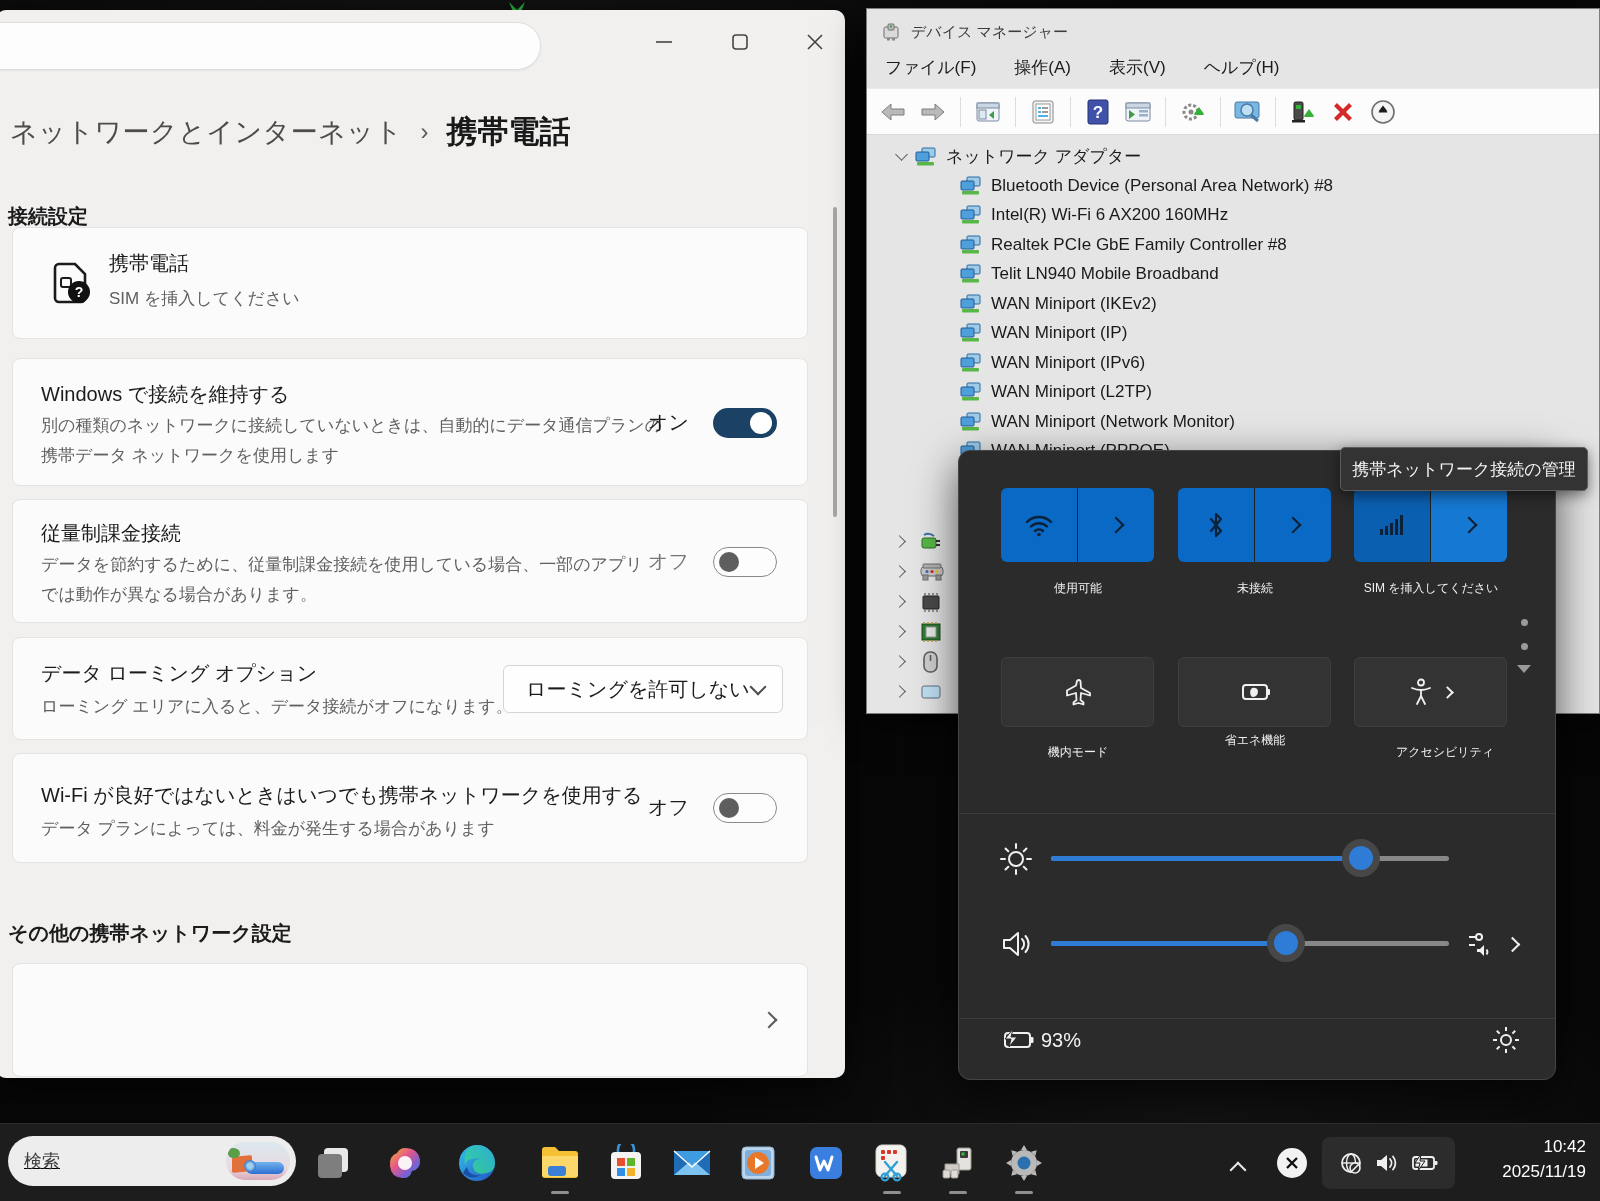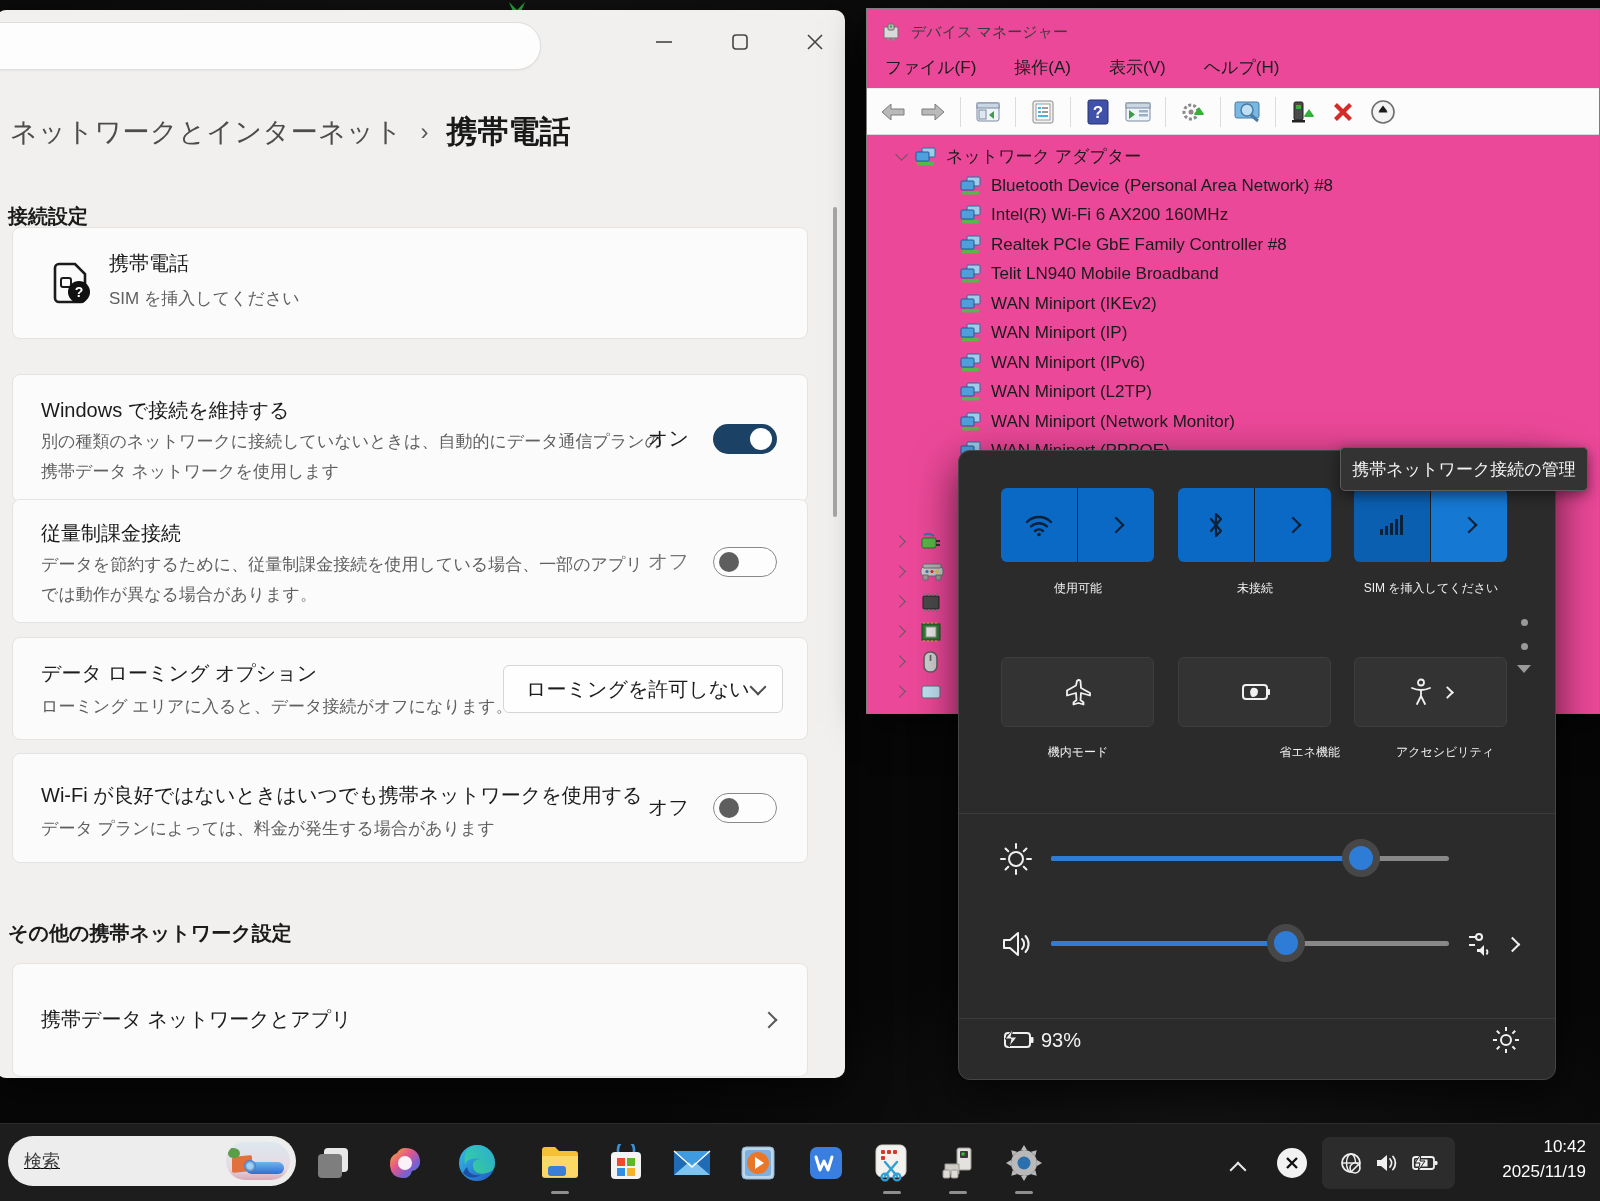--- a/index.html
+++ b/index.html
@@ -39,21 +39,21 @@
   .toggle.off .knob{position:absolute;left:5px;top:4px;width:20px;height:20px;border-radius:50%;background:#5e5e5e;}
   .dropdown{background:#fefefe;border:1px solid #d7d5d3;border-radius:6px;
     display:flex;align-items:center;justify-content:space-between;padding:0 18px 0 22px;box-sizing:border-box;
     font-size:20px;color:#1b1b1b;}
   .chev{display:inline-block;width:10px;height:10px;border-right:2px solid #4c4c4c;border-bottom:2px solid #4c4c4c;}
   .chev.r{transform:rotate(-45deg);}
   .chev.d{transform:rotate(45deg);}
   .chev.u{transform:rotate(-135deg);}
   .scrollbar-thumb{left:837px;top:197px;width:4px;height:310px;background:#a9a7a5;border-radius:2px;}
   
-  .dm-win{left:866px;top:8px;width:734px;height:706px;background:#ec4899;border:1px solid #7e7e7e;
+  .dm-win{left:866px;top:8px;width:734px;height:706px;background:#e5e5e5;border:1px solid #7e7e7e;
     box-shadow:0 10px 34px rgba(0,0,0,.55);box-sizing:border-box;}
   .dm-title{left:14px;top:8px;height:30px;display:flex;align-items:center;gap:10px;
     font-size:15px;color:#3c3c3c;}
   .dm-menu{left:0;top:38px;width:100%;height:42px;display:flex;align-items:center;gap:38px;
     padding-left:18px;box-sizing:border-box;border-bottom:1px solid #ececec;font-size:17px;color:#1b1b1b;}
   .dm-toolbar{left:0;top:80px;width:100%;height:46px;display:flex;align-items:center;gap:8px;
     padding-left:10px;box-sizing:border-box;border-bottom:1px solid #d8d8d8;background:#fcfcfc;}
   .tb-sep{width:1px;height:30px;background:#dcdcdc;margin:0 3px;}
   .tb-btn{width:32px;height:32px;display:flex;align-items:center;justify-content:center;}
   .tree-row{height:29px;display:flex;align-items:center;gap:8px;font-size:17px;color:#1a1a1a;white-space:nowrap;}
@@ -132,21 +132,21 @@
     <svg class="abs" style="left:32px;top:30px;" width="52" height="52" viewBox="0 0 52 52">
       <path d="M14 6 h16 l10 10 v24 a4 4 0 0 1 -4 4 h-22 a4 4 0 0 1 -4 -4 v-30 a4 4 0 0 1 4 -4 z" fill="none" stroke="#1b1b1b" stroke-width="2.6"></path>
       <rect x="16" y="20" width="10" height="9" rx="2" fill="none" stroke="#1b1b1b" stroke-width="2"></rect>
       <circle cx="34" cy="34" r="11" fill="#111"></circle>
       <text x="34" y="39" font-size="14" font-weight="bold" fill="#fff" text-anchor="middle">?</text>
     </svg>
     <div class="abs card-title" style="left:96px;top:22px;">携帯電話</div>
     <div class="abs card-desc" style="left:96px;top:56px;">SIM を挿入してください</div>
   </div>
 
-  <div class="abs card" style="top:364px;height:128px;text-align:center;">
+  <div class="abs card" style="top:348px;height:128px;text-align:center;">
     <div class="abs card-title" style="left:28px;top:22px;">Windows で接続を維持する</div>
     <div class="abs card-desc" style="left:28px;top:52px;">別の種類のネットワークに接続していないときは、自動的にデータ通信プランの</div>
     <div class="abs card-desc" style="left:28px;top:82px;">携帯データ ネットワークを使用します</div>
     <div class="abs tg-state" style="right:118px;top:50px;">オン</div>
     <div class="abs toggle on" style="right:30px;top:49px;">
         <span class="knob"></span>
       </div>
   </div>
 
   <div class="abs card" style="top:489px;height:124px;">
@@ -173,21 +173,20 @@
     <div class="abs card-title" style="left:28px;top:28px;">Wi-Fi が良好ではないときはいつでも携帯ネットワークを使用する</div>
     <div class="abs tg-state" style="right:118px;top:40px;">オフ</div>
     <div class="abs toggle off" style="right:30px;top:39px;">
         <span class="knob"></span>
       </div>
   </div>
 
   <div class="abs sec-label" style="top:910px;">その他の携帯ネットワーク設定</div>
 
   <div class="abs card" style="top:953px;height:114px;">
-    <div class="abs card-title" style="left:28px;top:42px;">携帯データ ネットワークとアプリ</div>
     <span class="abs chev r" style="right:32px;top:50px;border-color:#5a5a5a;"></span>
   </div>
 
   <div class="abs scrollbar-thumb"></div>
 </div>
 
 <div class="abs dm-win">
   <div class="abs dm-title">
     <svg width="20" height="20" viewBox="0 0 20 20">
       <rect x="3" y="5" width="14" height="11" rx="1.5" fill="#d9d9d9" stroke="#6f6f6f"></rect>
@@ -508,21 +507,21 @@
   <div class="abs tile2" style="left:395px;top:206px;">
     <svg width="24" height="28" viewBox="0 0 24 28">
       <circle cx="12" cy="4.5" r="3" fill="none" stroke="#f0f0f0" stroke-width="1.8"></circle>
       <path d="M3 10 q9 4 18 0" fill="none" stroke="#f0f0f0" stroke-width="1.8" stroke-linecap="round"></path>
       <path d="M12 12 v6 M12 18 l-4 8 M12 18 l4 8" fill="none" stroke="#f0f0f0" stroke-width="1.8" stroke-linecap="round"></path>
     </svg>
     <span class="wchev" style="width:7px;height:7px;"></span>
   </div>
 
   <div class="abs tile-label" style="left:34px;top:288px;">機内モード</div>
-  <div class="abs tile-label" style="left:211px;top:288px;text-align:right;">省エネ機能</div>
+  <div class="abs tile-label" style="left:211px;top:276px;">省エネ機能</div>
   <div class="abs tile-label" style="left:387px;top:288px;margin-left:14px;">アクセシビリティ</div>
 
   <div class="abs qs-divider" style="top:362px;"></div>
 
   <svg class="abs" style="left:40px;top:391px;" width="34" height="34" viewBox="0 0 34 34">
     <circle cx="17" cy="17" r="7" fill="none" stroke="#f0f0f0" stroke-width="2"></circle>
     <g stroke="#f0f0f0" stroke-width="2" stroke-linecap="round">
       <line x1="17" y1="2" x2="17" y2="6"></line>
         <line x1="17" y1="28" x2="17" y2="32"></line>
       <line x1="2" y1="17" x2="6" y2="17"></line>

